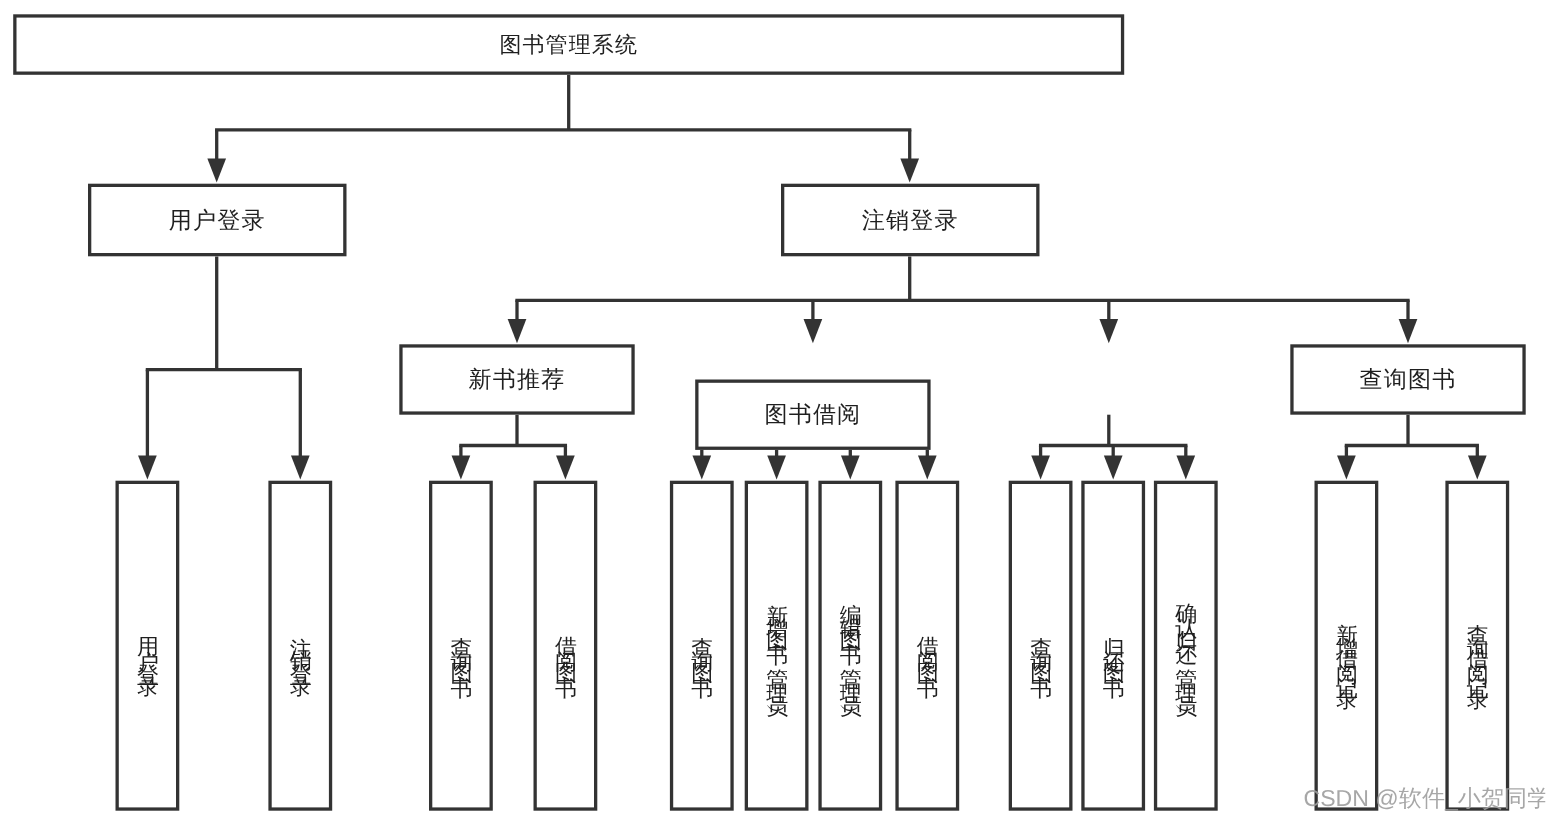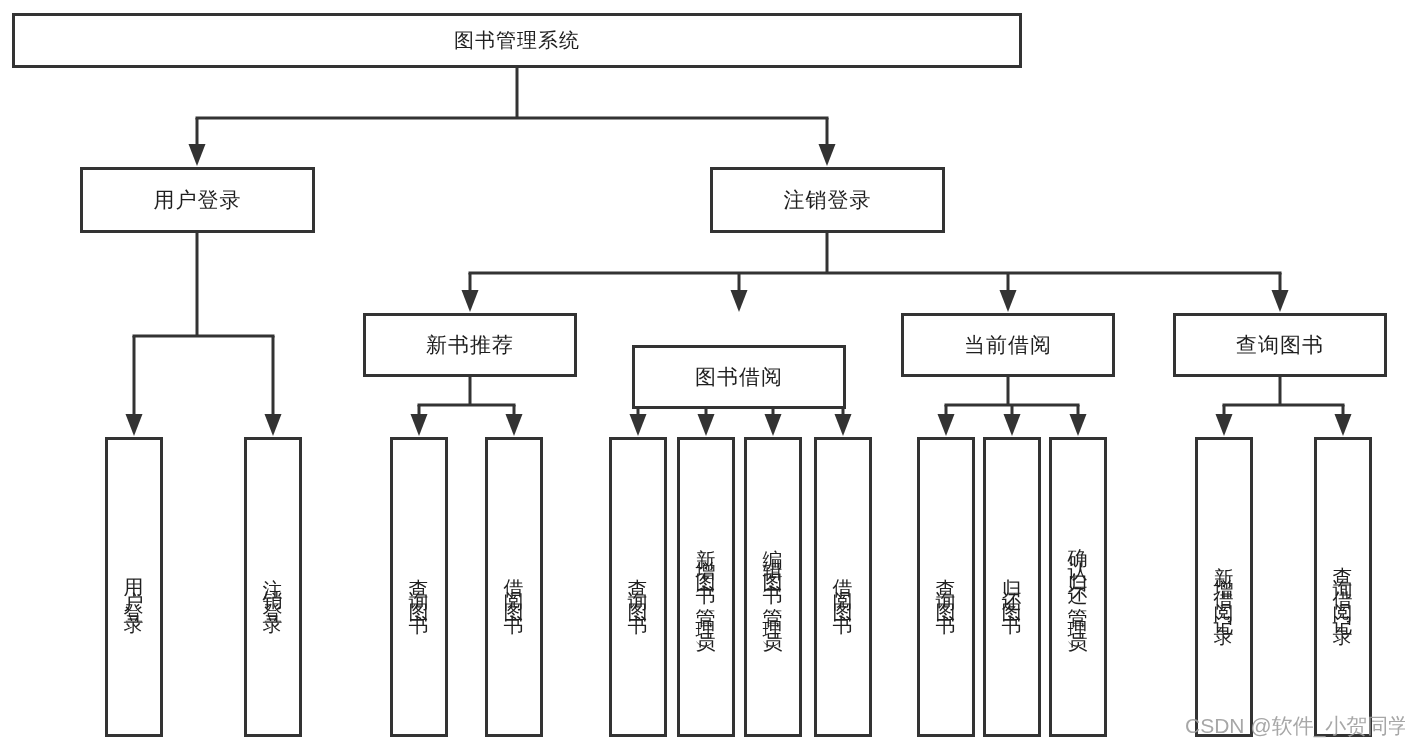--- a/index.html
+++ b/index.html
@@ -136,23 +136,20 @@
   <div class="box l2" style="left:710px;">
     <span class="lbl">注销登录</span>
   </div>
 
   <div class="box sec" style="left:363px;">
     <span class="lbl">新书推荐</span>
   </div>
   <div class="box sec" style="left:632px;margin-top:32px;">
     <span class="lbl">图书借阅</span>
   </div>
-  <div class="box sec" style="left:901px;">
-    <span class="lbl">当前借阅</span>
-  </div>
   <div class="box sec" style="left:1173px;">
     <span class="lbl">查询图书</span>
   </div>
 
   <div class="box leaf" style="left:105px;">
     <span class="vlbl">用户登录</span>
   </div>
   <div class="box leaf" style="left:244px;">
     <span class="vlbl">注销登录</span>
   </div>

